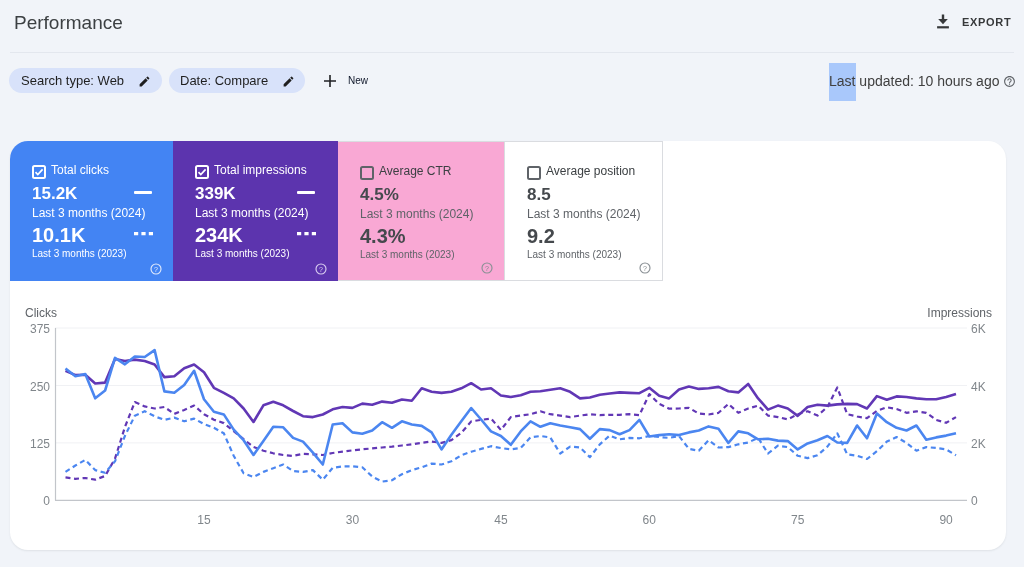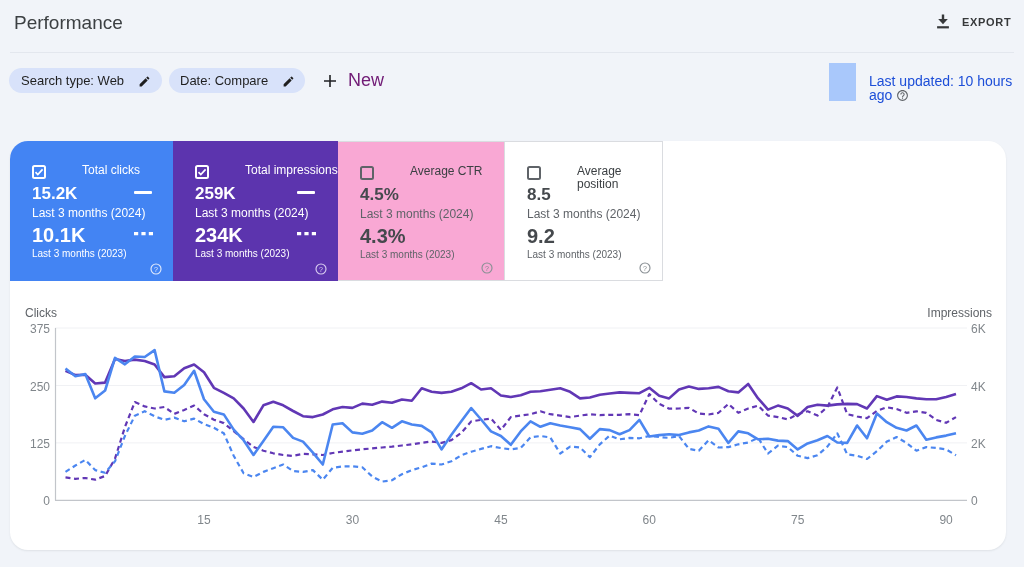--- a/index.html
+++ b/index.html
@@ -7,34 +7,34 @@
 #title{left:14px;top:12px;font-size:19px;color:#3c4043;}
 #divider{left:10px;top:52px;width:1004px;height:1px;background:#e3e7ee;}
 #export{left:962px;top:16px;font-size:11px;font-weight:bold;letter-spacing:0.7px;color:#37393b;}
 #exporticon{left:936px;top:14px;}
 .chip{top:68px;height:25px;background:#d8e2fa;border-radius:13px;font-size:13px;font-weight:500;color:#1f1f1f;display:flex;align-items:center;box-sizing:border-box;position:absolute;}
 #chip1{left:9px;width:153px;padding-left:12px;}
 #chip2{left:169px;width:136px;padding-left:11px;}
 .chip svg{position:absolute;}
 #chip1 svg{right:11px;top:6.5px;}
 #chip2 svg{right:10px;top:6.5px;}
-#newbtn{left:323px;top:68px;height:25px;display:flex;align-items:center;font-size:18px;font-weight:500;color:#701a75;}
-#lastupd{left:829px;top:74px;font-size:14px;line-height:14px;color:#1d4ed8;padding-left:40px;}
+#newbtn{left:323px;top:68px;height:25px;display:flex;align-items:center;font-size:10px;font-weight:500;color:#0f172a;}
+#lastupd{left:829px;top:74px;font-size:14px;line-height:14px;color:#404040;}
 #lasthl{left:829px;top:63px;width:27px;height:38px;background:#a9c8fb;}
 #card-panel{left:10px;top:141px;width:996px;height:408.5px;background:#fff;border-radius:18px;box-shadow:0 1px 2px rgba(60,64,67,.10);}
 .card{position:absolute;top:0;height:140px;box-sizing:border-box;}
 #card1{left:0;width:163px;background:#4384f3;border-top-left-radius:18px;color:#fff;}
 #card2{left:163px;width:165px;background:#5c34ae;color:#fff;}
 #card3{left:328px;width:167px;background:#f9a8d4;border:1px solid #dadce0;border-left:none;}
 #card4{left:495px;width:158px;background:#fff;border:1px solid #dadce0;border-left:none;}
 .cb{position:absolute;left:22px;top:23.5px;width:10px;height:10px;border-radius:2.5px;}
 .cb.w{border:2px solid #fff;}
 .cb.g{border:2px solid #5f6368;}
 .cb.w svg{position:absolute;left:-1px;top:-1px;}
-.clabel{position:absolute;left:41px;top:23px;font-size:12px;line-height:13px;margin-left:31px;}
+.clabel{position:absolute;left:41px;top:23px;font-size:12px;line-height:13px;}
 .dark .clabel{color:#3c4043;}
 .big1{position:absolute;left:22px;top:42.5px;font-size:17px;font-weight:bold;line-height:19px;text-align:center;}
 .sub1{position:absolute;left:22px;top:66px;font-size:12px;line-height:13px;}
 .big2{position:absolute;left:22px;top:85px;font-size:20px;font-weight:bold;line-height:19px;}
 .sub2{position:absolute;left:22px;top:106px;font-size:10px;line-height:13px;}
 .dark .big1,.dark .big2{color:#45494d;}
 .dark .sub1,.dark .sub2{color:#5f6368;}
 .leg1{position:absolute;left:124px;top:49.5px;width:18px;height:3.2px;background:#fff;border-radius:1px;}
 .leg2{position:absolute;left:124px;top:91px;width:18px;height:3.2px;}
 .leg2 svg{display:block;}
@@ -88,21 +88,21 @@
           <text x="12" y="17" font-size="14" fill="#e8eefc" text-anchor="middle" font-family="Liberation Sans">?</text>
         </svg></div>
   </div>
   <div class="card" id="card2">
     <div class="cb w">
         <svg width="12" height="12" viewBox="0 0 12 12">
           <path d="M2.5 6.2 L4.8 8.5 L9.6 3.4" stroke="#fff" stroke-width="1.7" fill="none"></path>
         </svg>
       </div>
     <div class="clabel">Total impressions</div>
-    <div class="big1">259K</div>
+    <div class="big1">339K</div>
       <div class="leg1"></div>
     <div class="sub1">Last 3 months (2024)</div>
     <div class="big2">234K</div>
     <div class="leg2">
         <svg width="19" height="4" style="display:block">
           <path d="M0 1.6 h19" stroke="#fff" stroke-width="3.2" stroke-dasharray="4.2,3.2"></path>
         </svg>
       </div>
     <div class="sub2">Last 3 months (2023)</div>
     <div class="qm"><svg width="12" height="12" viewBox="0 0 24 24">

